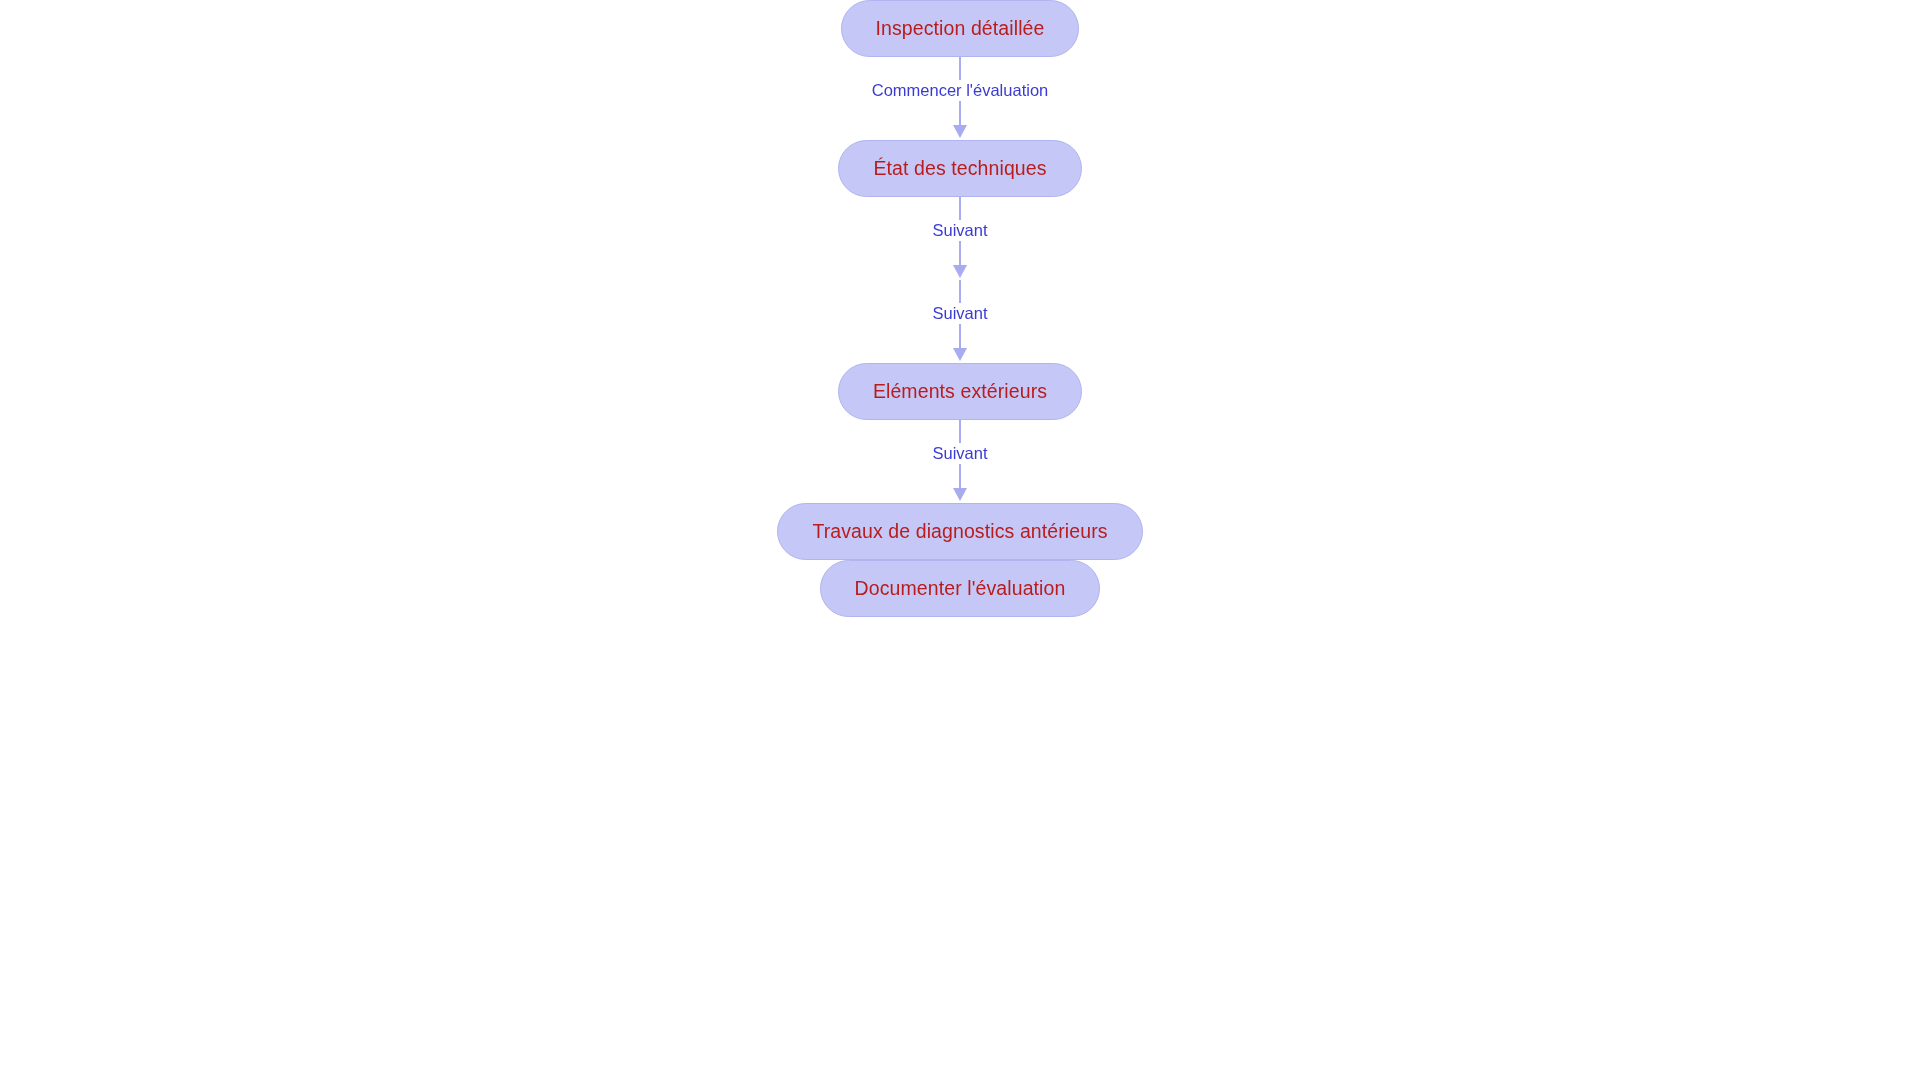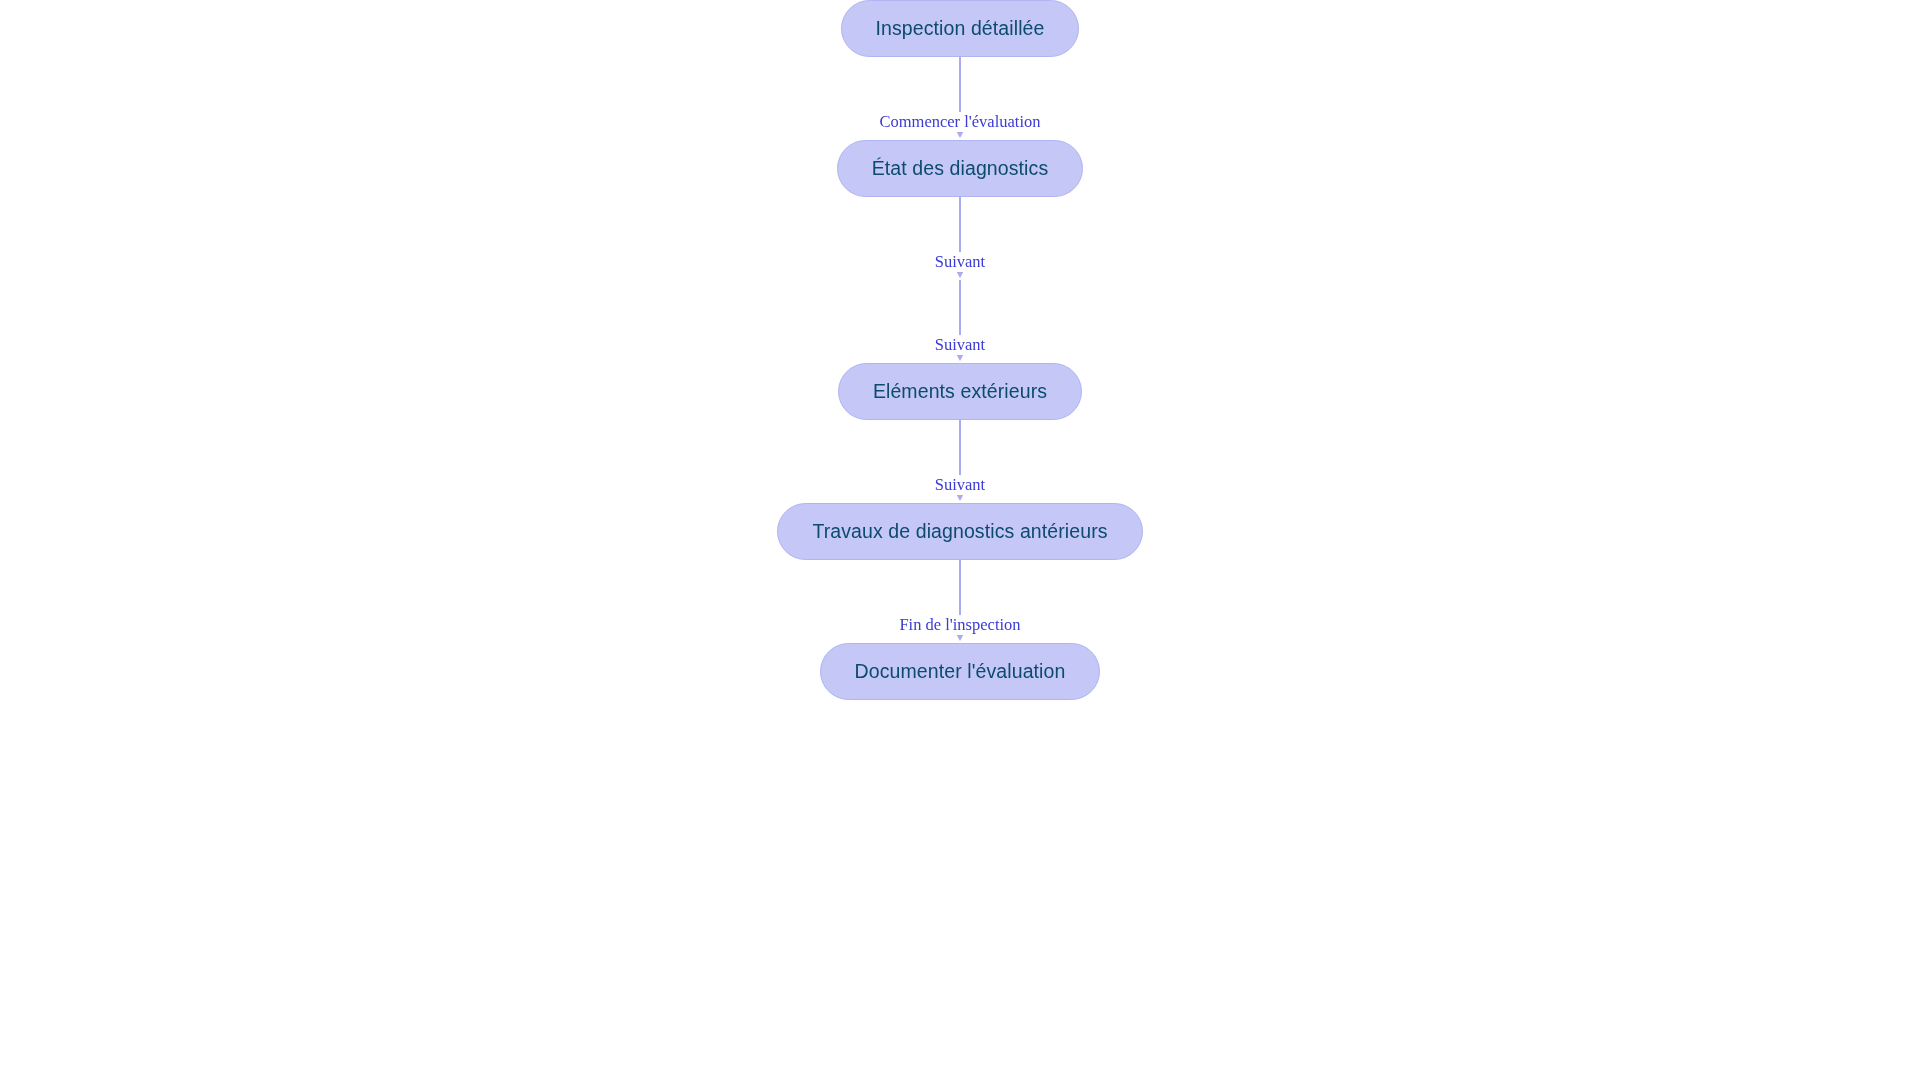--- a/index.html
+++ b/index.html
@@ -40,35 +40,34 @@
     border: 1.6px solid #b0b4f0;
     display: flex;
     align-items: center;
     justify-content: center;
     padding: 0 34px;
     flex: 0 0 auto;
   }
   .node-label {
     font-size: 19.5px;
     line-height: 1;
-    color: #0c4a6e;
+    color: #b91c1c;
     white-space: nowrap;
     letter-spacing: 0.1px;
   }
 
   
   .edge {
     position: relative;
     width: 420px;
     height: 83px;
     flex: 0 0 auto;
     display: flex;
-    align-items: flex-end;
+    align-items: center;
     justify-content: center;
-    font-family: Liberation Serif, serif;
   }
   .edge-line {
     position: absolute;
     left: 50%;
     top: 0;
     width: 2px;
     height: 70px;
     margin-left: -1px;
     background: #a8abf0;
   }
@@ -105,21 +104,21 @@
       <span class="node-label">Inspection détaillée</span>
     </div>
 
     <div class="edge">
       <div class="edge-line"></div>
       <div class="edge-arrow"></div>
       <span class="edge-label">Commencer l'évaluation</span>
     </div>
 
     <div class="node">
-      <span class="node-label">État des diagnostics</span>
+      <span class="node-label">État des techniques</span>
     </div>
 
     <div class="edge">
       <div class="edge-line"></div>
       <div class="edge-arrow"></div>
       <span class="edge-label">Suivant</span>
     </div>
 
 
     <div class="edge">
@@ -135,25 +134,20 @@
     <div class="edge">
       <div class="edge-line"></div>
       <div class="edge-arrow"></div>
       <span class="edge-label">Suivant</span>
     </div>
 
     <div class="node">
       <span class="node-label">Travaux de diagnostics antérieurs</span>
     </div>
 
-    <div class="edge">
-      <div class="edge-line"></div>
-      <div class="edge-arrow"></div>
-      <span class="edge-label">Fin de l'inspection</span>
-    </div>
 
     <div class="node">
       <span class="node-label">Documenter l'évaluation</span>
     </div>
 
 
 
   </div>
 </div>
 

